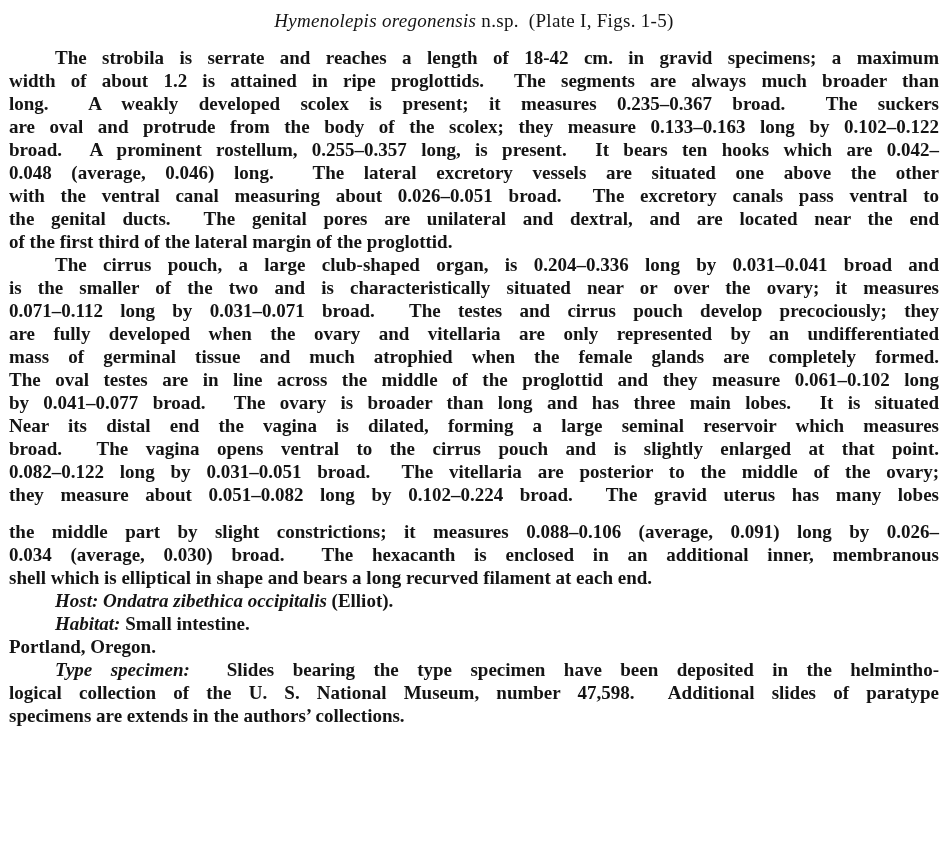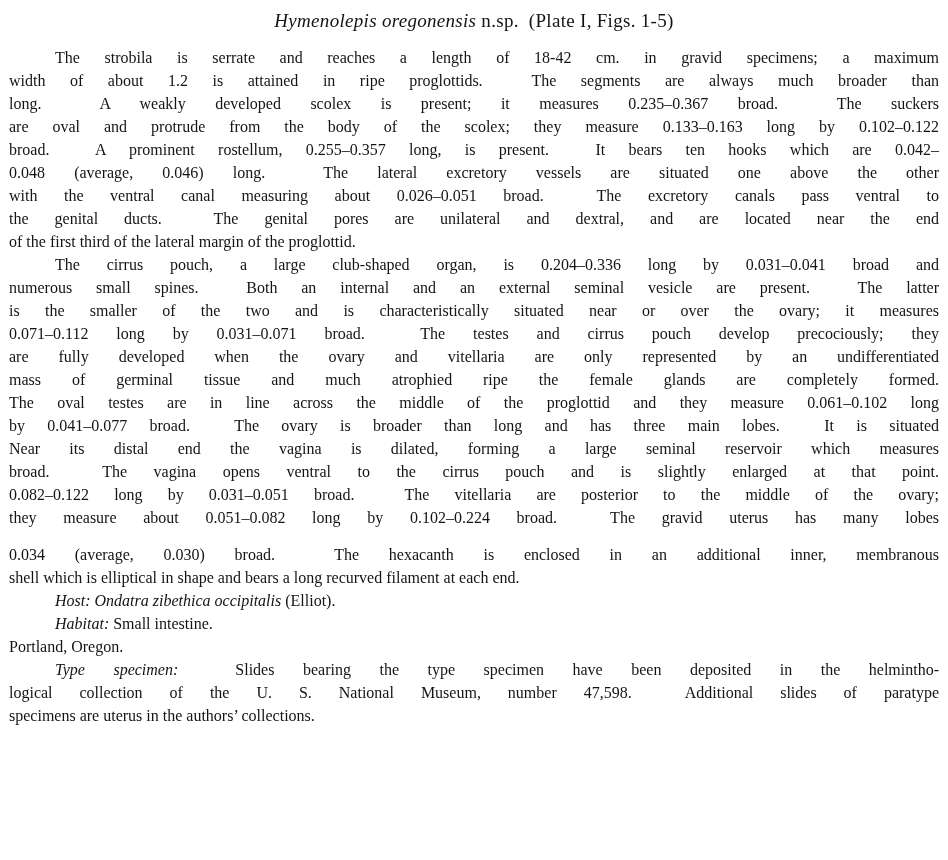--- a/index.html
+++ b/index.html
@@ -21,21 +21,22 @@
     overflow: hidden;
   }
   .heading {
     text-align: center;
     font-size: 19px;
     line-height: 26px;
     margin: 2px 0 12px 0;
     letter-spacing: 0.3px;
   }
   .page-body {
-    font-size: 16px;
+    font-size: 19px;
+    font-weight: bold;
   }
   .block {
     margin: 0;
   }
   .block.gap {
     margin-top: 14px;
   }
   .line {
     line-height: 23px;
     white-space: normal;
@@ -63,44 +64,44 @@
         <div class="line just"><span>long.&nbsp; A weakly developed scolex is present; it measures 0.235–0.367 broad.&nbsp; The suckers</span></div>
         <div class="line just"><span>are oval and protrude from the body of the scolex; they measure 0.133–0.163 long by 0.102–0.122</span></div>
         <div class="line just"><span>broad.&nbsp; A prominent rostellum, 0.255–0.357 long, is present.&nbsp; It bears ten hooks which are 0.042–</span></div>
         <div class="line just"><span>0.048 (average, 0.046) long.&nbsp; The lateral excretory vessels are situated one above the other</span></div>
         <div class="line just"><span>with the ventral canal measuring about 0.026–0.051 broad.&nbsp; The excretory canals pass ventral to</span></div>
         <div class="line just"><span>the genital ducts.&nbsp; The genital pores are unilateral and dextral, and are located near the end</span></div>
         <div class="line"><span>of the first third of the lateral margin of the proglottid.</span></div>
       </div>
       <div class="block">
         <div class="line just ind"><span>The cirrus pouch, a large club-shaped organ, is 0.204–0.336 long by 0.031–0.041 broad and</span></div>
-        <div class="line just"><span>numerous small spines.&nbsp; Both an internal and an external seminal vesicle are present.&nbsp; The latter</span></div>
         <div class="line just"><span>is the smaller of the two and is characteristically situated near or over the ovary; it measures</span></div>
         <div class="line just"><span>0.071–0.112 long by 0.031–0.071 broad.&nbsp; The testes and cirrus pouch develop precociously; they</span></div>
         <div class="line just"><span>are fully developed when the ovary and vitellaria are only represented by an undifferentiated</span></div>
-        <div class="line just"><span>mass of germinal tissue and much atrophied ripe the female glands are completely formed.</span></div>
+        <div class="line just"><span>mass of germinal tissue and much atrophied when the female glands are completely formed.</span></div>
         <div class="line just"><span>The oval testes are in line across the middle of the proglottid and they measure 0.061–0.102 long</span></div>
         <div class="line just"><span>by 0.041–0.077 broad.&nbsp; The ovary is broader than long and has three main lobes.&nbsp; It is situated</span></div>
         <div class="line just"><span>Near its distal end the vagina is dilated, forming a large seminal reservoir which measures</span></div>
         <div class="line just"><span>broad.&nbsp; The vagina opens ventral to the cirrus pouch and is slightly enlarged at that point.</span></div>
         <div class="line just"><span>0.082–0.122 long by 0.031–0.051 broad.&nbsp; The vitellaria are posterior to the middle of the ovary;</span></div>
         <div class="line just"><span>they measure about 0.051–0.082 long by 0.102–0.224 broad.&nbsp; The gravid uterus has many lobes</span></div>
       </div>
       <div class="block gap">
+        <div class="line just"><span>the middle part by slight constrictions; it measures 0.088–0.106 (average, 0.091) long by 0.026–</span></div>
         <div class="line just"><span>0.034 (average, 0.030) broad.&nbsp; The hexacanth is enclosed in an additional inner, membranous</span></div>
         <div class="line"><span>shell which is elliptical in shape and bears a long recurved filament at each end.</span></div>
       </div>
       <div class="block">
         <div class="line ind"><span class="it">Host: Ondatra zibethica occipitalis</span><span> (Elliot).</span></div>
       </div>
       <div class="block">
         <div class="line ind"><span class="it">Habitat:</span><span> Small intestine.</span></div>
       </div>
       <div class="block">
         <div class="line"><span>Portland, Oregon.</span></div>
       </div>
       <div class="block">
         <div class="line just ind"><span class="it">Type specimen:</span><span>&nbsp; Slides bearing the type specimen have been deposited in the helmintho-</span></div>
         <div class="line just"><span>logical collection of the U. S. National Museum, number 47,598.&nbsp; Additional slides of paratype</span></div>
-        <div class="line"><span>specimens are uterus in the authors’ collections.</span></div>
+        <div class="line"><span>specimens are extends in the authors’ collections.</span></div>
       </div>
     </div>
 </div>
 
 </body></html>

